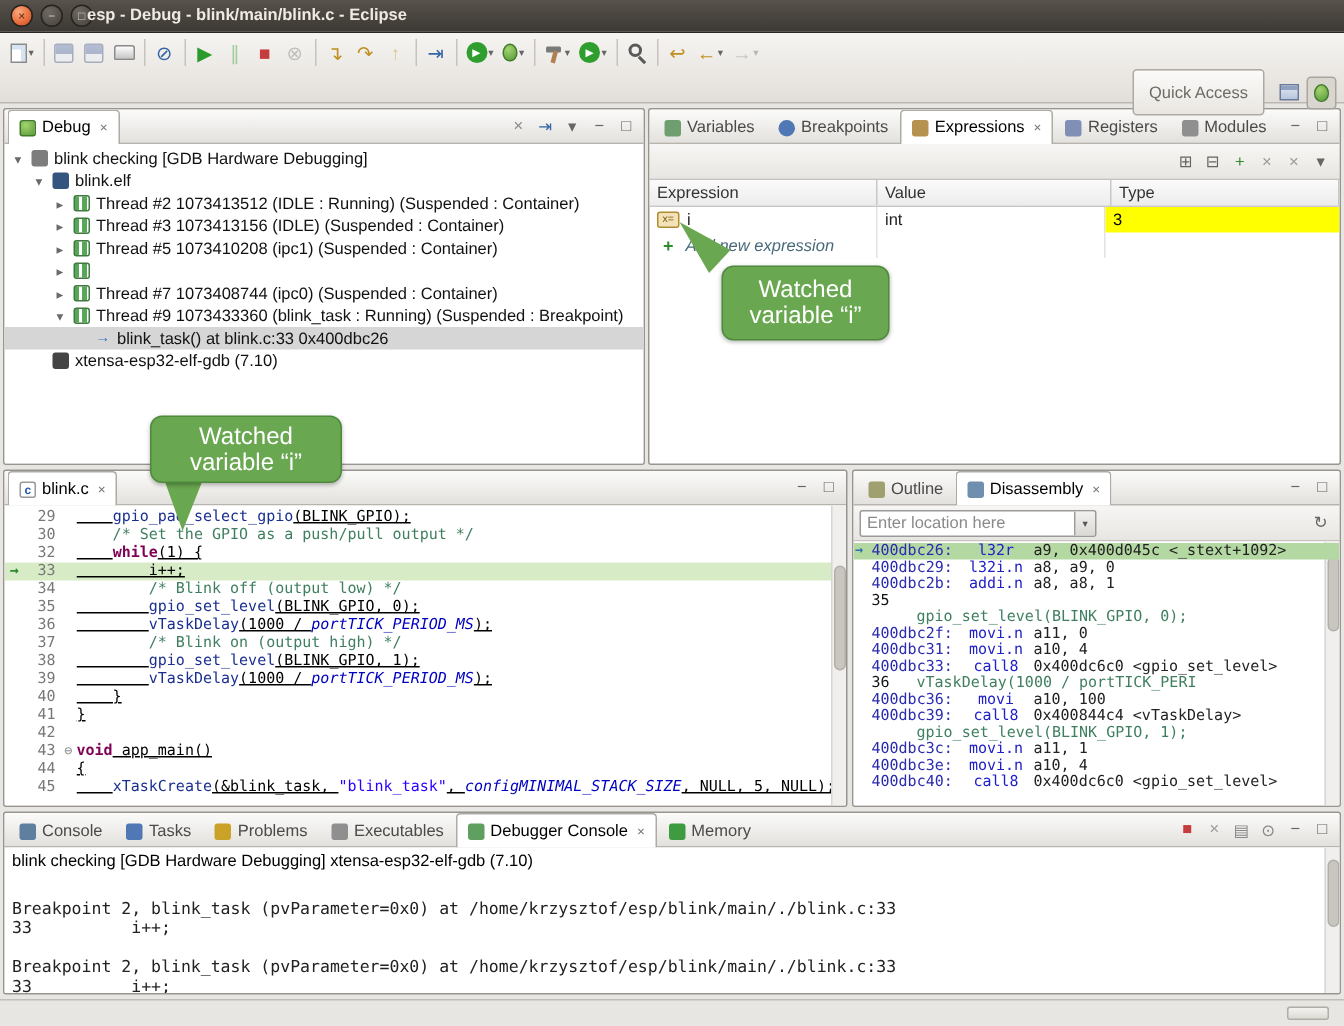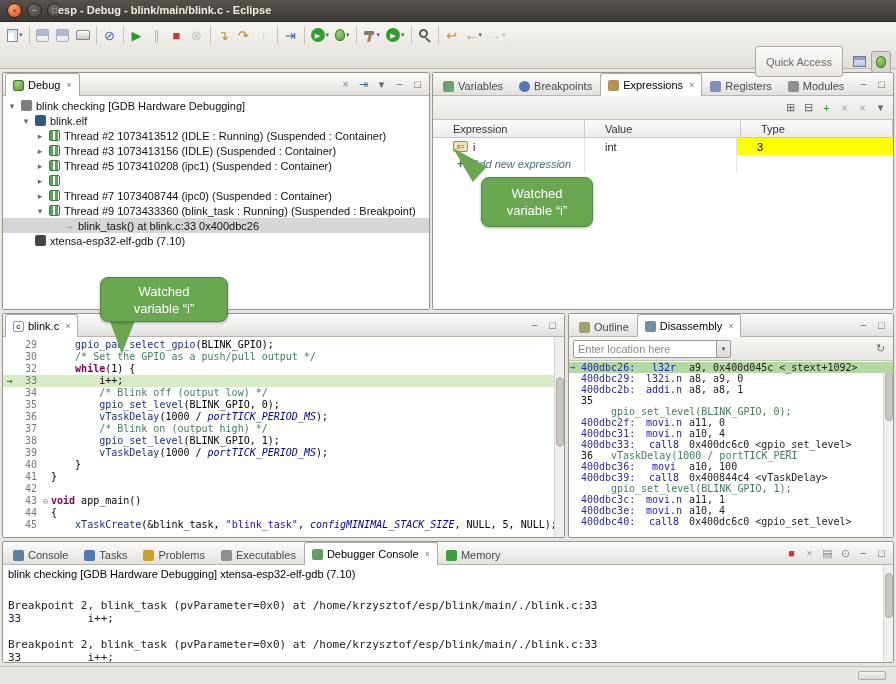--- a/index.html
+++ b/index.html
@@ -42,21 +42,21 @@
 .gi-cfile{width:10px;height:12px;background:#fff;border:1px solid #999;color:#2a5db0;font-weight:bold;font-size:8px;display:inline-flex;align-items:center;justify-content:center;}
 
 
 .panel{position:absolute;background:#fff;border:1px solid #989590;border-radius:2px;overflow:hidden;}
 #debug-panel{left:2px;top:72px;width:428px;height:238px;}
 #expr-panel{left:432px;top:72px;width:462px;height:238px;}
 #editor-panel{left:2px;top:313px;width:563px;height:225px;}
 #outline-panel{left:568px;top:313px;width:326px;height:225px;}
 #console-panel{left:2px;top:541px;width:892px;height:122px;}
 .panel-hdr{height:23px;background:linear-gradient(#fbfbfa,#e3e1dd);border-bottom:1px solid #b7b4ae;position:relative;}
-.tabs{display:flex;height:23px;align-items:flex-end;padding-left:2px;}
+.tabs{display:flex;height:23px;align-items:center;padding-left:2px;}
 .tab{height:21px;display:flex;align-items:center;gap:4px;padding:0 7px;border:1px solid transparent;border-bottom:none;border-radius:3px 3px 0 0;color:#4a4a4a;white-space:nowrap;}
 .tab.active{background:#fff;border-color:#aeaba5;color:#000;height:23px;position:relative;z-index:1;}
 .tab-ic{width:11px;height:11px;border-radius:2px;flex:0 0 auto;}
 .tab-ic.round{border-radius:50%;}
 .tab-close{font-size:9px;color:#777;margin-left:2px;}
 .hdr-tools{position:absolute;right:3px;top:0;height:22px;display:flex;align-items:center;gap:1px;}
 .hicon{min-width:17px;height:17px;display:flex;align-items:center;justify-content:center;font-size:11px;color:#6a6a6a;border-radius:2px;}
 
 
 .tree{background:#fff;height:calc(100% - 23px);overflow:hidden;padding-top:2px;}
@@ -65,40 +65,40 @@
 .texp{width:10px;flex:0 0 auto;text-align:center;font-size:9px;color:#6a6a6a;}
 .ti{width:11px;height:11px;flex:0 0 auto;border-radius:2px;}
 .ti.glyphic{background:none !important;display:flex;align-items:center;justify-content:center;font-size:10px;font-weight:bold;}
 .ti-bars{background:repeating-linear-gradient(90deg,#58a758 0 3px,#fff 3px 5px) !important;border:1px solid #3f7a3f;}
 .tlabel{color:#111;}
 
 
 .expr-toolbar{height:24px;background:linear-gradient(#f7f6f4,#e8e6e2);border-bottom:1px solid #c6c3bd;display:flex;align-items:center;justify-content:flex-end;padding:0 4px;gap:1px;}
 .expr-head{display:flex;height:18px;background:linear-gradient(#fbfbfb,#ececec);border-bottom:1px solid #c8c8c8;align-items:center;}
 .expr-row{display:flex;height:17px;align-items:center;}
-.col{height:100%;display:flex;align-items:center;padding:0 20px;border-right:1px solid #e2e2e2;overflow:hidden;white-space:nowrap;}
+.col{height:100%;display:flex;align-items:center;padding:0 5px;border-right:1px solid #e2e2e2;overflow:hidden;white-space:nowrap;}
 .expr-head .col{border-right:1px solid #c8c8c8;color:#333;}
 .c1{width:152px;flex:0 0 auto;}
 .c2{width:152px;flex:0 0 auto;}
 .c3{flex:1;border-right:none;}
 .val-hl{background:var(--valhl);color:#000;}
 .exp-ic{width:15px;height:11px;border:1px solid #b08c30;background:#f3e2b8;border-radius:2px;display:inline-flex;align-items:center;justify-content:center;font-size:7px;color:#7a5a10;margin-right:5px;flex:0 0 auto;}
 .exp-ic::before{content:"x=";}
 .plus{color:#2e8b2e;font-weight:bold;width:15px;text-align:center;margin-right:4px;font-size:12px;flex:0 0 auto;}
 .add-label{color:#4a6a7a;font-style:italic;}
 
 
 .ed-body{height:calc(100% - 23px);background:#fff;font-family:"DejaVu Sans Mono",monospace;font-size:10px;overflow:hidden;position:relative;padding-top:2px;}
 .ed-line{display:flex;height:12px;line-height:12px;white-space:pre;}
 .ed-line.current{background:var(--curline);}
 .ed-marker{width:13px;flex:0 0 auto;text-align:center;font-size:10px;font-weight:bold;color:#2e8b2e;}
 .ed-num{width:24px;flex:0 0 auto;text-align:right;padding-right:3px;color:#787878;}
 .ed-fold{width:11px;flex:0 0 auto;text-align:center;color:#8a8a8a;font-size:9px;}
 .ed-code{flex:1;overflow:hidden;}
-.tk-p{color:#000;}
+.tk-p{color:#000;text-decoration:underline;}
 .tk-k{color:#7f0055;font-weight:bold;}
 .tk-c{color:#3f7f5f;}
 .tk-s{color:#2a00ff;}
 .tk-m{color:#0000c0;font-style:italic;}
 .tk-f{color:#1a2f8f;}
 .vscroll{position:absolute;right:0;top:0;width:10px;height:100%;background:#f0efed;border-left:1px solid #d8d6d2;}
 .vthumb{position:absolute;left:1px;width:8px;background:#c9c6c0;border:1px solid #b2afa9;border-radius:4px;}
 
 
 .dis-toolbar{height:24px;background:linear-gradient(#f7f6f4,#e8e6e2);border-bottom:1px solid #c6c3bd;display:flex;align-items:center;padding:0 4px;gap:4px;}
@@ -119,21 +119,21 @@
 .console-body{height:calc(100% - 23px);background:#fff;overflow:hidden;position:relative;}
 .console-desc{padding:3px 5px;color:#000;}
 #console-lines{font-family:"DejaVu Sans Mono",monospace;font-size:11px;line-height:13px;padding:3px 5px;white-space:pre;}
 .console-line{min-height:13px;}
 
 
 #status-bar{position:absolute;left:0;top:666px;width:896px;height:18px;background:#e8e6e2;border-top:1px solid #c2beb8;}
 .grip{position:absolute;right:10px;top:4px;width:28px;height:9px;border:1px solid #b0aca6;background:linear-gradient(#f4f2ef,#dddad5);border-radius:2px;}
 
 
-.callout{position:absolute;background:var(--callout);color:#fff;border:1px solid #4e8a3c;border-radius:8px;display:flex;flex-direction:column;align-items:center;justify-content:center;font-size:13px;line-height:17px;z-index:60;box-shadow:0 1px 3px rgba(0,0,0,.3);}
+.callout{position:absolute;background:var(--callout);color:#fff;border:1px solid #4e8a3c;border-radius:8px;display:flex;flex-direction:column;align-items:center;justify-content:center;font-size:16px;line-height:17px;z-index:60;box-shadow:0 1px 3px rgba(0,0,0,.3);}
 .callout-tail{position:absolute;background:var(--callout);z-index:59;}
 #callout-editor{left:100px;top:277px;width:128px;height:45px;}
 #tail-editor{left:107px;top:320px;width:32px;height:34px;clip-path:polygon(8% 0,88% 0,46% 100%);}
 #callout-expr{left:481px;top:177px;width:112px;height:50px;}
 #tail-expr{left:453px;top:148px;width:34px;height:34px;clip-path:polygon(0 0,100% 55%,58% 100%);}
 </style>
 </head>
 <body>
 
 <div class="titlebar">

